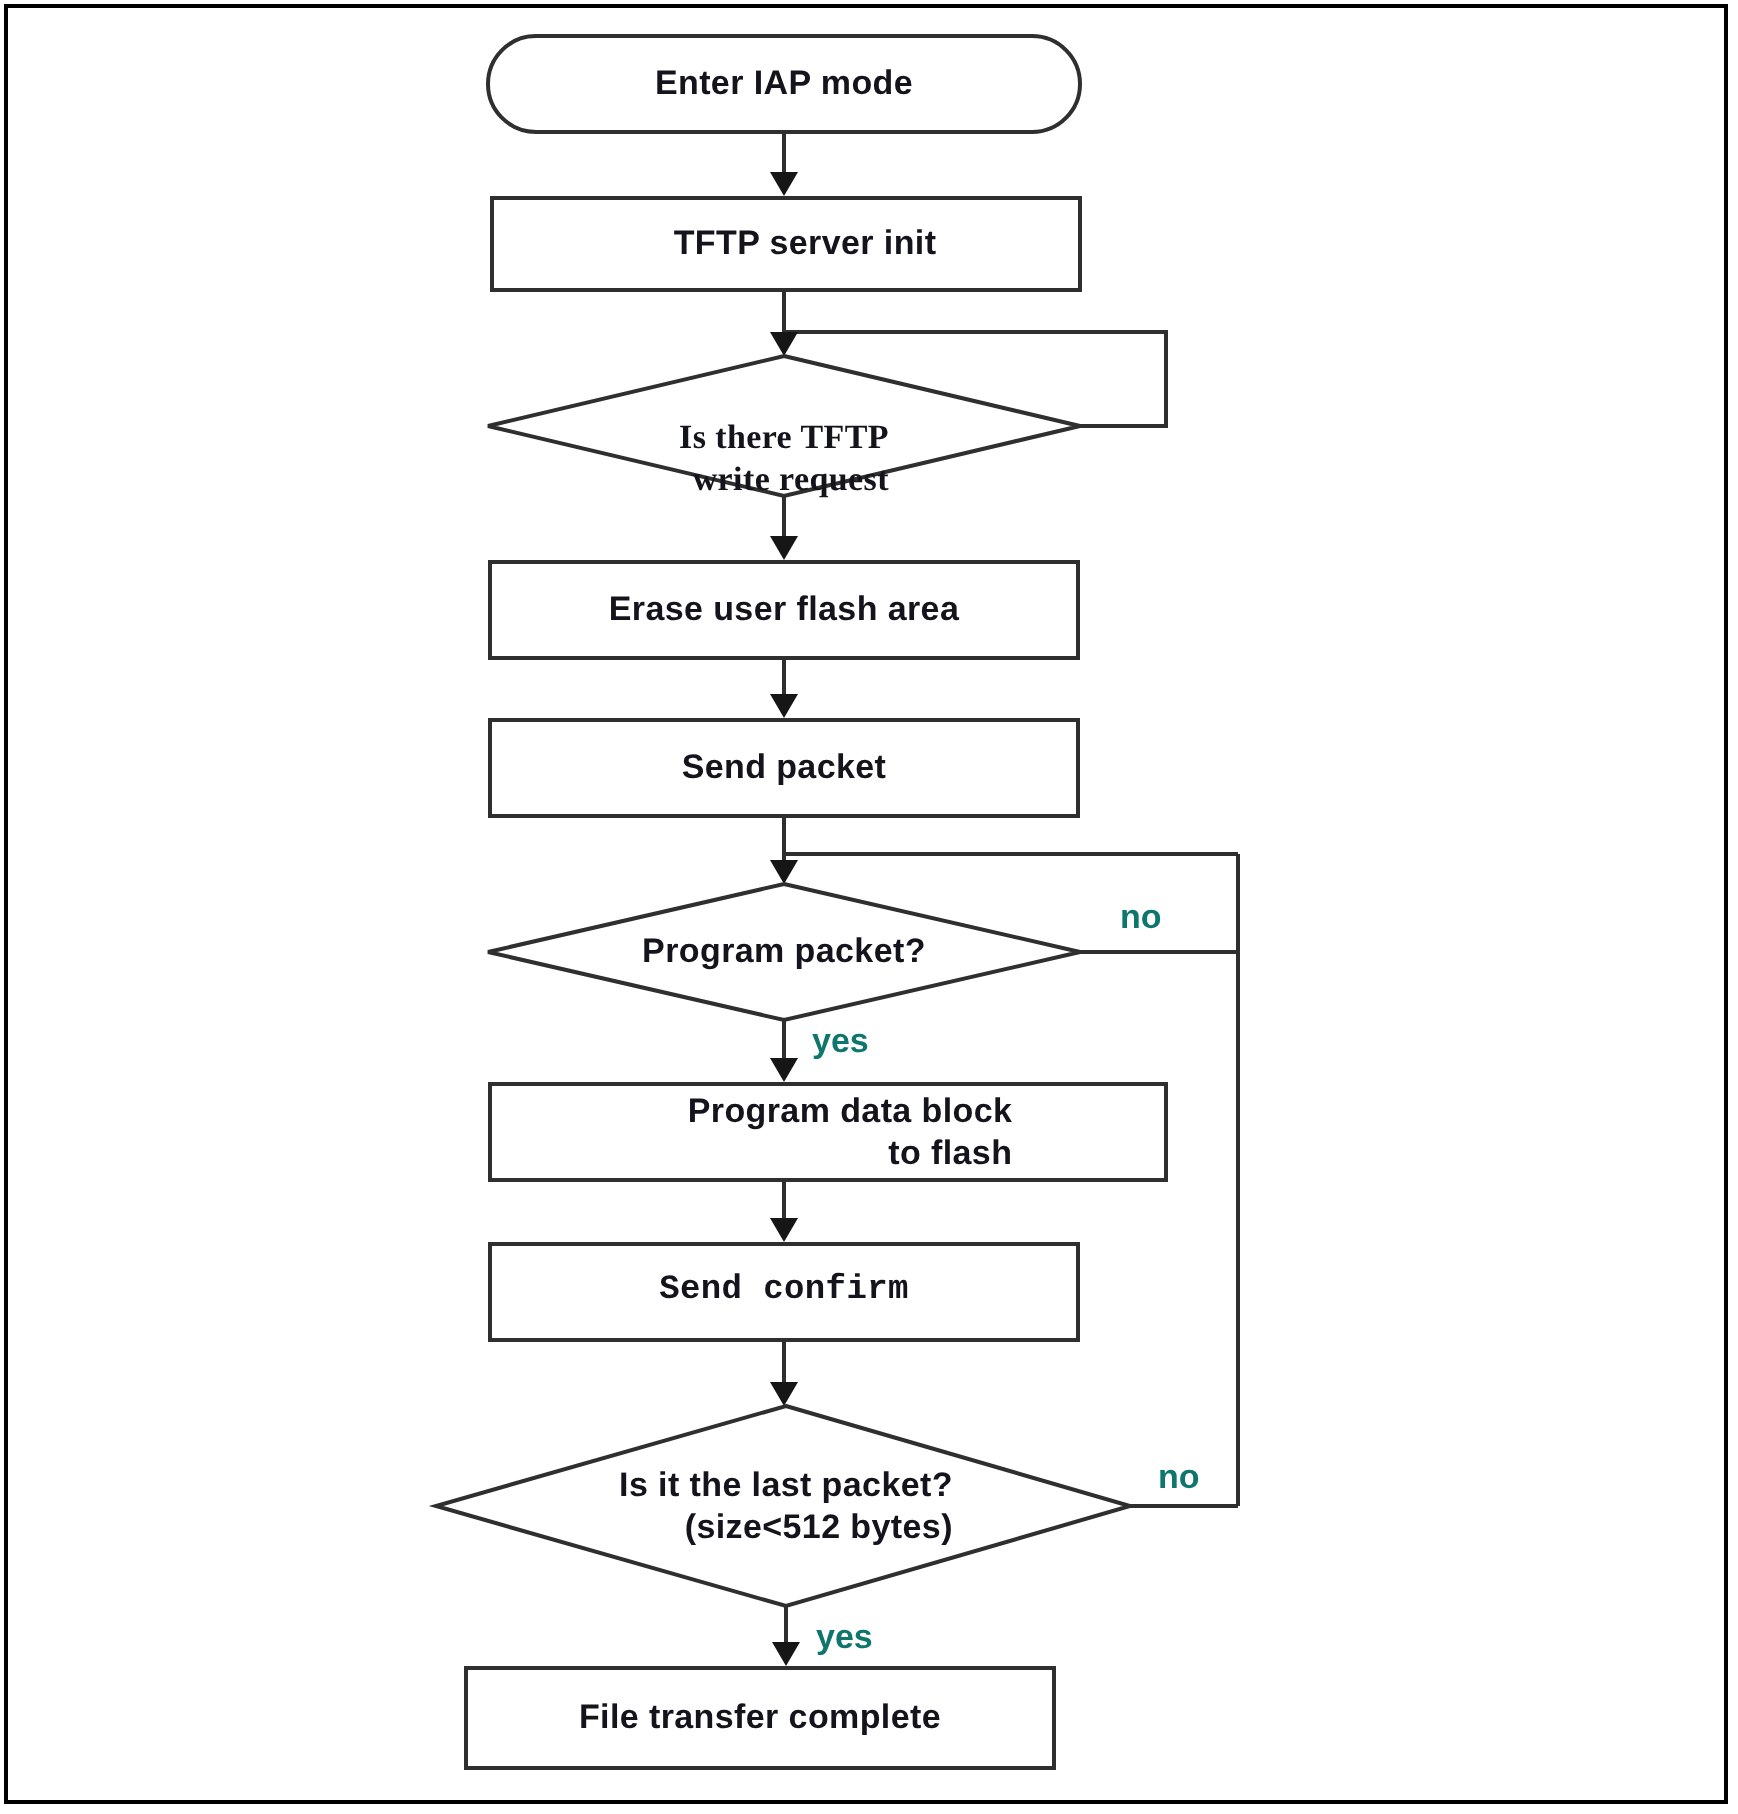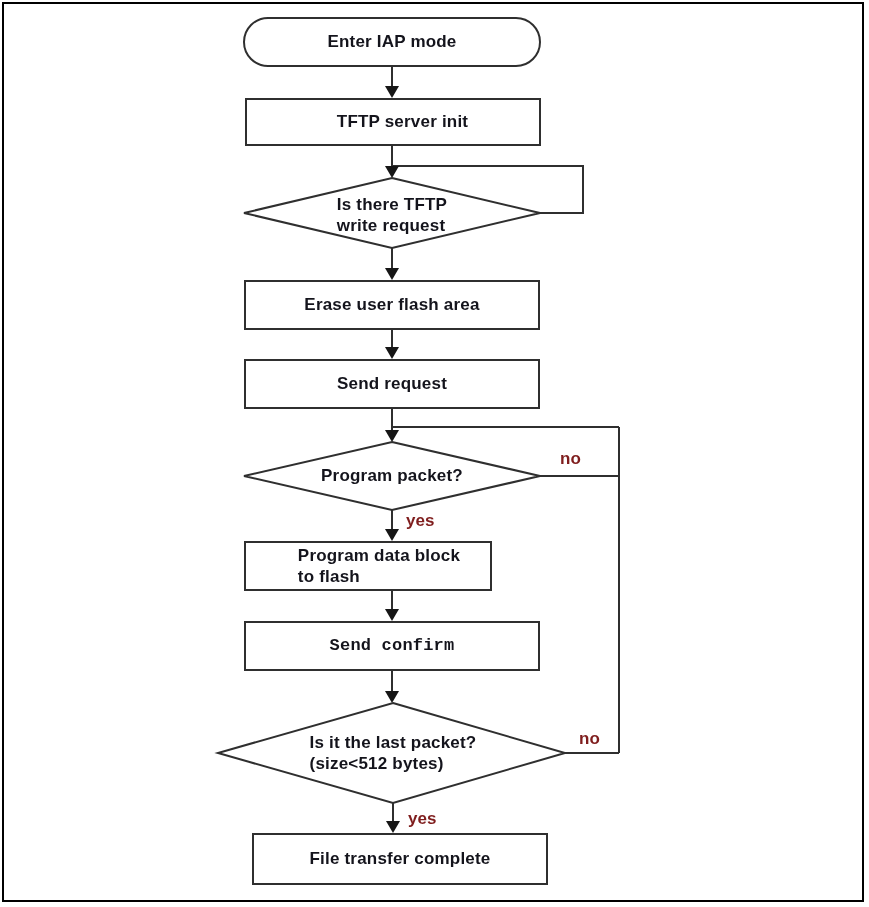--- a/index.html
+++ b/index.html
@@ -30,21 +30,21 @@
     top: 0;
     width: 869px;
     height: 907px;
   }
   .node {
     position: absolute;
     box-sizing: border-box;
     display: flex;
     align-items: center;
     justify-content: center;
-    text-align: left;
+    text-align: right;
     color: #14141c;
     font-size: 17px;
     font-weight: 600;
     letter-spacing: 0.2px;
     white-space: pre-line;
     line-height: 1.25;
   }
   .process {
     background: #ffffff;
     border: 2px solid #2f2f2f;
@@ -52,21 +52,21 @@
   .terminator {
     background: #ffffff;
     border: 2px solid #2f2f2f;
     border-radius: 26px;
   }
   .diamond-label {
     background: transparent;
   }
   .edge-label {
     position: absolute;
-    color: #7f1d1d;
+    color: #0f766e;
     font-size: 17px;
     font-weight: 600;
     white-space: nowrap;
   }
 </style>
 </head>
 <body>
 
 <div class="canvas">
 
@@ -118,37 +118,37 @@
 
   <div class="node process" style="left:245px; top:98px; width:296px; height:48px;padding-left:19px;">
     <span>TFTP server init</span>
   </div>
 
   <div class="node process" style="left:244px; top:280px; width:296px; height:50px;">
     <span>Erase user flash area</span>
   </div>
 
   <div class="node process" style="left:244px; top:359px; width:296px; height:50px;">
-    <span>Send request</span>
+    <span>Send packet</span>
   </div>
 
-  <div class="node process" style="left:244px; top:541px; width:248px; height:50px;padding-left:22px;">
+  <div class="node process" style="left:244px; top:541px; width:340px; height:50px;padding-left:22px;">
     <span>Program data block
 to flash</span>
   </div>
 
   <div class="node process" style="left:244px; top:621px; width:296px; height:50px;font-family:Liberation Mono, monospace;">
     <span>Send confirm</span>
   </div>
 
-  <div class="node process" style="left:252px; top:833px; width:296px; height:52px;">
+  <div class="node process" style="left:232px; top:833px; width:296px; height:52px;">
     <span>File transfer complete</span>
   </div>
 
-  <div class="node diamond-label" style="left:292px; top:185px; width:200px; height:60px;">
+  <div class="node diamond-label" style="left:292px; top:199px; width:200px; height:60px;font-family:Liberation Serif, serif;">
     <span>Is there TFTP
 write request</span>
   </div>
 
   <div class="node diamond-label" style="left:272px; top:456px; width:240px; height:40px;">
     <span>Program packet?</span>
   </div>
 
   <div class="node diamond-label" style="left:273px; top:723px; width:240px; height:60px;">
     <span>Is it the last packet?

